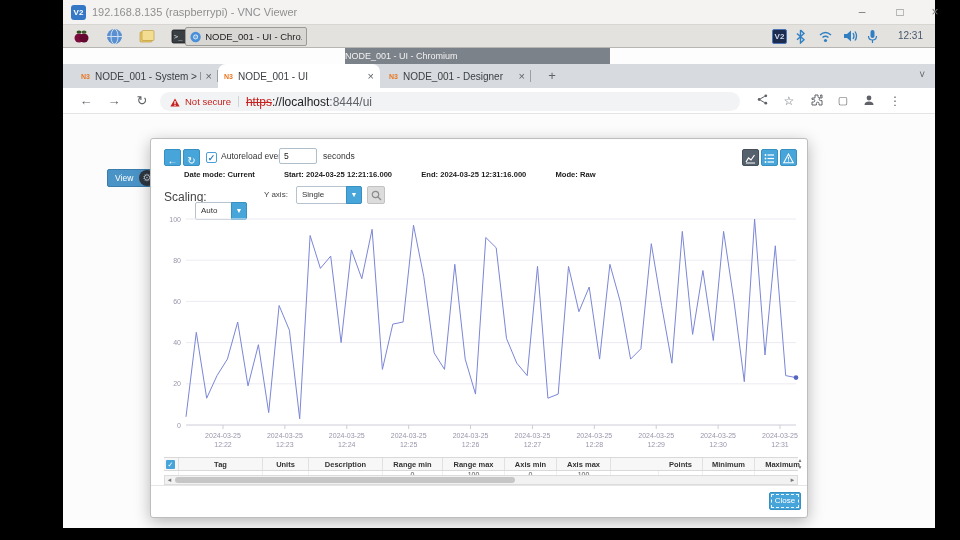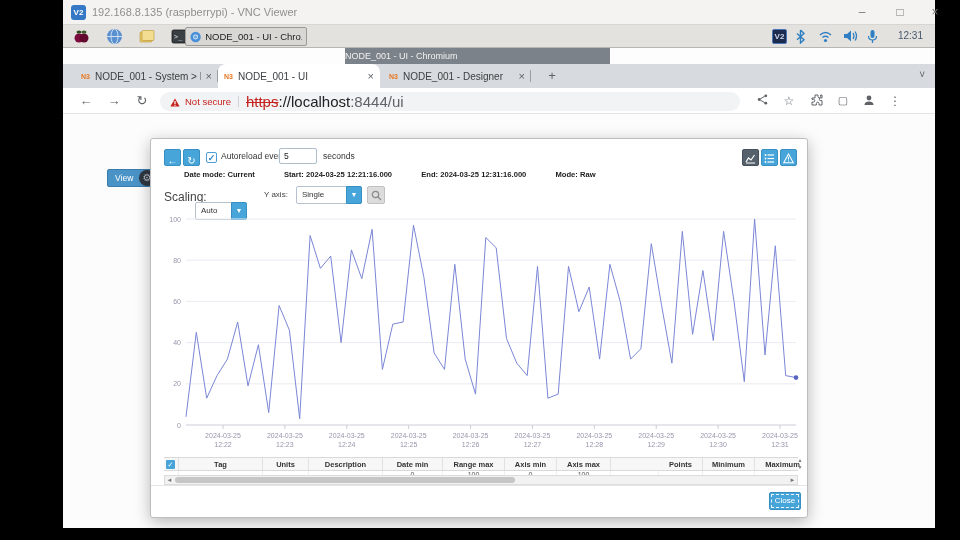--- a/index.html
+++ b/index.html
@@ -35,21 +35,21 @@
   .tab-close { font-size:11px; color:#5f6368; flex:0 0 auto; }
   .newtab-btn { position:absolute; left:480px; top:4px; width:18px; height:17px; font-size:13px; color:#5f6368; text-align:center; line-height:16px; }
   .tabbar-chevron { position:absolute; right:10px; top:5px; font-size:10px; color:#5f6368; }
 
   .toolbar { position:absolute; left:0; top:40px; right:0; height:26px; background:#fff; border-bottom:1px solid #e4e4e4; }
   .nav-ic { position:absolute; top:5px; font-size:13px; color:#5f6368; width:18px; text-align:center; }
   .omnibox { position:absolute; left:97px; top:4px; width:580px; height:19px; background:#f1f3f4; border-radius:10px; display:flex; align-items:center; padding:0 10px; gap:5px; }
   .warn-tri { flex:0 0 auto; }
   .notsecure { font-size:9.5px; color:#c5221f; }
   .ob-sep { width:1px; height:11px; background:#d0d3d6; margin:0 2px; }
-  .url { font-size:15px; color:#202124; white-space:nowrap; }
+  .url { font-size:12px; color:#202124; white-space:nowrap; }
   .url .https { color:#c5221f; text-decoration:line-through; }
   .url .suffix { color:#5f6368; }
   .tool-ic { position:absolute; top:6px; font-size:11px; color:#5f6368; width:16px; text-align:center; }
 
   
   .page { position:absolute; left:0; top:66px; right:0; bottom:0; background:#fcfcfc; }
   .view-btn { position:absolute; left:44px; top:55px; width:46px; height:18px; background:#4a93c6; border:1px solid #3a7cab; border-radius:2px; color:#fff; font-size:8.5px; text-align:left; line-height:16px; padding-left:7px; }
   .view-gear { position:absolute; right:-3px; top:0px; width:16px; height:16px; background:#2e3640; border-radius:50%; color:#b9c2cc; font-size:10px; line-height:16px; text-align:center; }
 
   
@@ -343,21 +343,21 @@
             </svg>
 
           <div class="dlg-table">
             <div class="thead" id="thead">
                 <span class="th-chk">
                   <span class="box">✓</span>
                 </span>
                 <span class="th" style="width: 84px;">Tag</span>
                 <span class="th" style="width: 46px;">Units</span>
                 <span class="th" style="width: 74px;">Description</span>
-                <span class="th" style="width: 60px;">Date min</span>
+                <span class="th" style="width: 60px;">Range min</span>
                 <span class="th" style="width: 62px;">Range max</span>
                 <span class="th" style="width: 52px;">Axis min</span>
                 <span class="th" style="width: 54px;">Axis max</span>
                 <span class="th" style="width: 48px; margin-top: 43px;">Scaling</span>
                 <span class="th" style="width: 44px;">Points</span>
                 <span class="th" style="width: 52px;">Minimum</span>
                 <span class="th" style="width: 56px;">Maximum</span>
               </div>
             <div class="trow" id="trow">
                 <span class="td" style="width: 15px;"></span>

